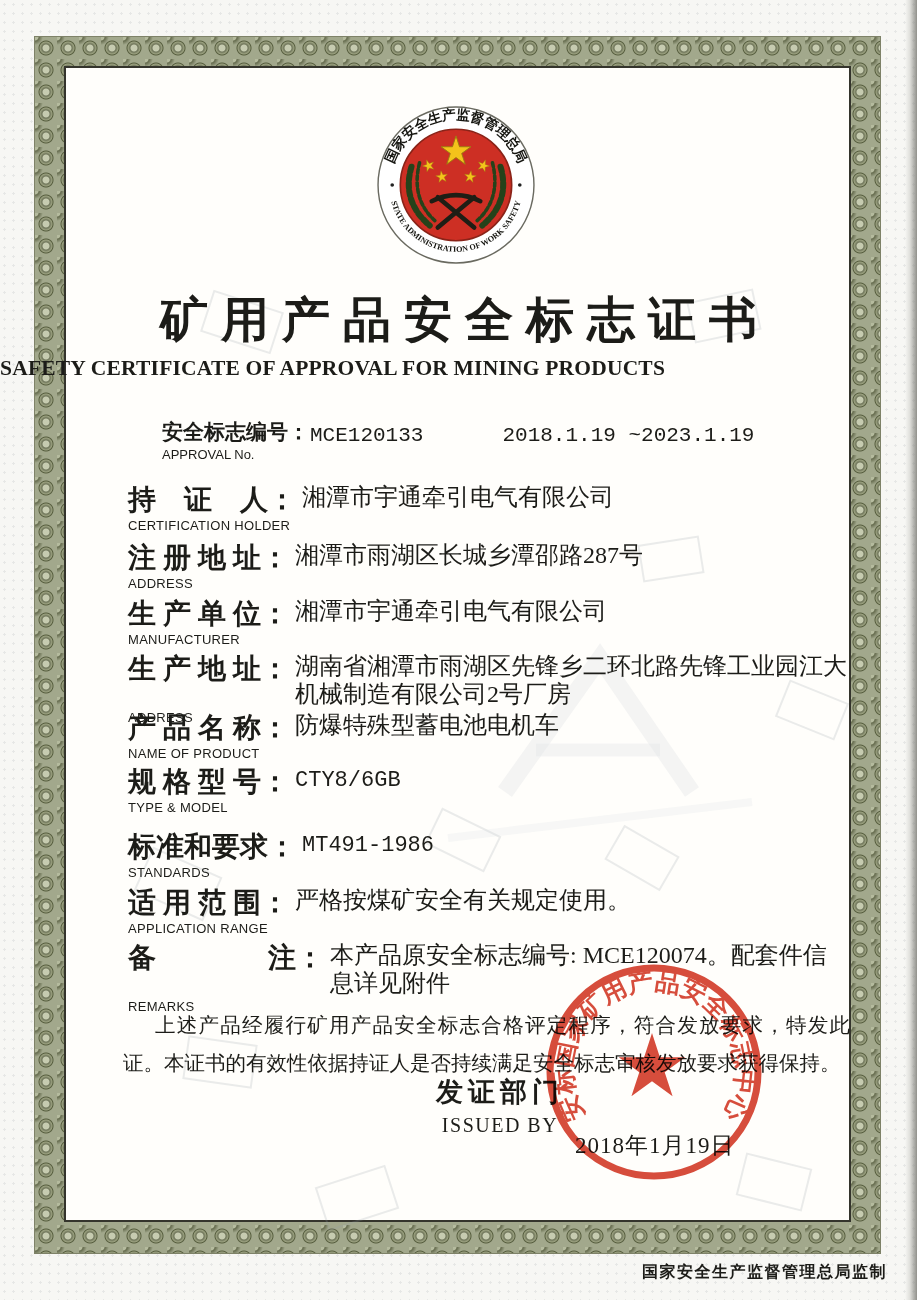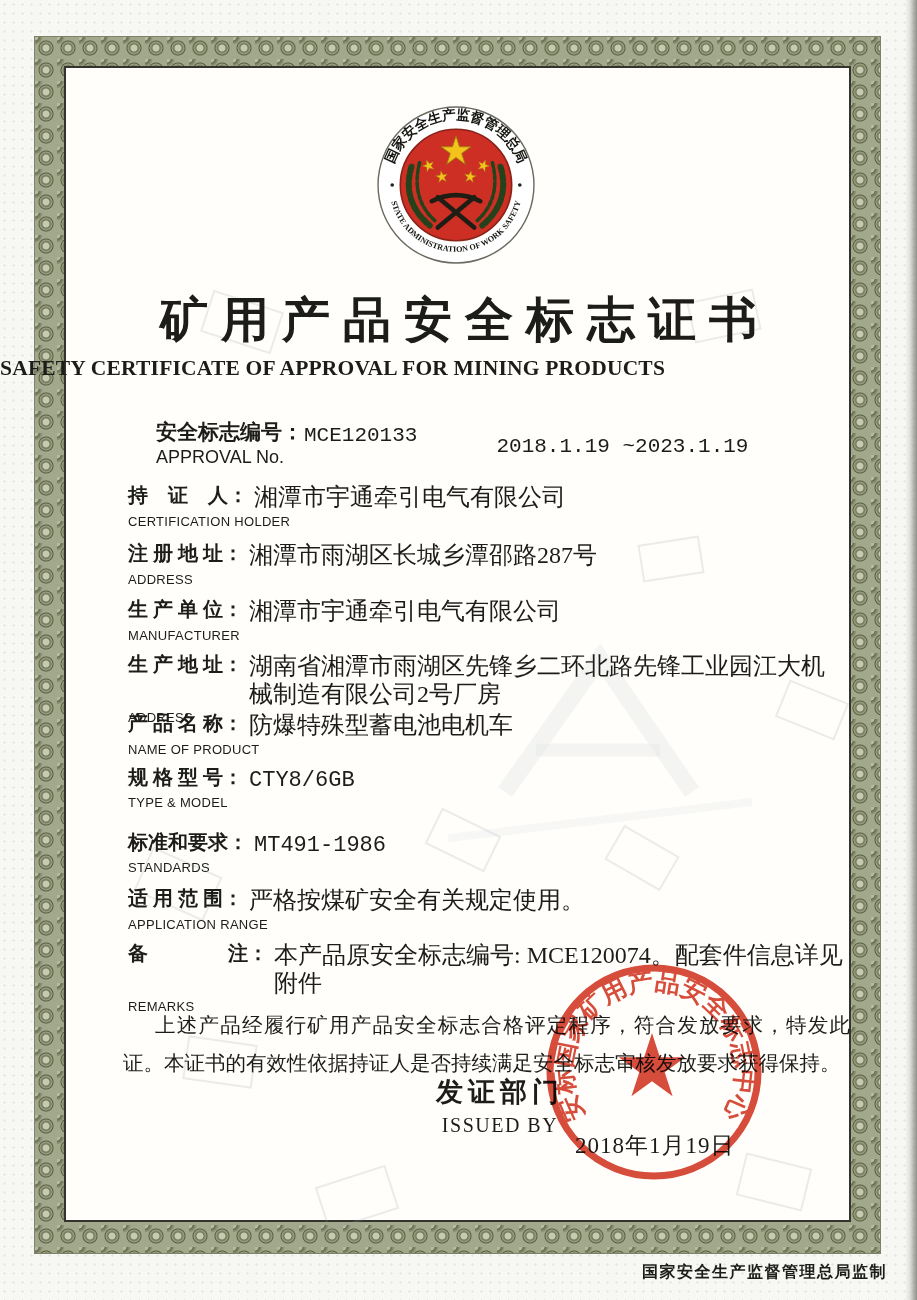--- a/index.html
+++ b/index.html
@@ -45,30 +45,30 @@
   .watermark-a{position:absolute;left:430px;top:630px;width:340px;height:230px;opacity:.5;}
   .scan-edge-right{position:absolute;right:0;top:0;bottom:0;width:12px;
     background:linear-gradient(to left,rgba(110,110,104,.75),rgba(180,180,174,.35) 60%,transparent);}
   .content{position:absolute;inset:0;z-index:3;}
   .emblem{position:absolute;left:375px;top:104px;width:162px;height:162px;}
   .title{position:absolute;left:0;right:0;top:288px;text-align:center;
     font-size:48px;font-weight:bold;letter-spacing:13px;text-indent:13px;}
   .subtitle{position:absolute;left:0;right:0;top:356px;text-align:left;
     font-size:21.5px;font-weight:bold;letter-spacing:.2px;}
   
-  .approval-row{position:absolute;left:156px;right:70px;top:418px;display:flex;align-items:center;}
+  .approval-row{position:absolute;left:162px;right:70px;top:418px;display:flex;}
   .approval-col{display:flex;align-items:flex-start;}
   .approval-col .lab .zh{font-size:21px;font-weight:bold;white-space:pre;display:block;}
-  .approval-col .lab .en{font-size:18px;font-family:var(--sans);display:block;margin-top:1px;}
+  .approval-col .lab .en{font-size:13px;font-family:var(--sans);display:block;margin-top:1px;}
   .approval-col .val{font-size:21px;font-family:Liberation Mono, monospace;margin:6px 0 0 1px;white-space:pre;}
   .approval-col.second{margin-left:78px;}
   
   .field-row{position:absolute;left:128px;right:70px;}
   .field-row .line{display:flex;align-items:flex-start;}
-  .zh-label{flex:0 0 auto;font-size:20px;font-weight:bold;white-space:pre;line-height:1.15;}
+  .zh-label{flex:0 0 auto;font-size:28px;font-weight:bold;white-space:pre;line-height:1.15;}
   .value{font-size:24px;line-height:1.15;padding-left:6px;}
   .value.mono{font-family:var(--mono);font-size:22px;padding-top:2px;}
   .en-label{font-size:13px;font-family:var(--sans);margin-top:2px;letter-spacing:.3px;}
   .statement{position:absolute;left:123px;top:1006px;width:727px;
     font-size:20.5px;line-height:38px;text-indent:32px;text-align:justify;}
   .issued-by{position:absolute;left:420px;top:1074px;width:160px;text-align:center;}
   .issued-by .zh{font-size:27px;font-weight:bold;letter-spacing:5px;}
   .issued-by .en{font-size:20px;letter-spacing:1.5px;margin-top:4px;}
   .stamp{position:absolute;left:538px;top:956px;width:232px;height:232px;z-index:4;
     opacity:.9;mix-blend-mode:multiply;}

